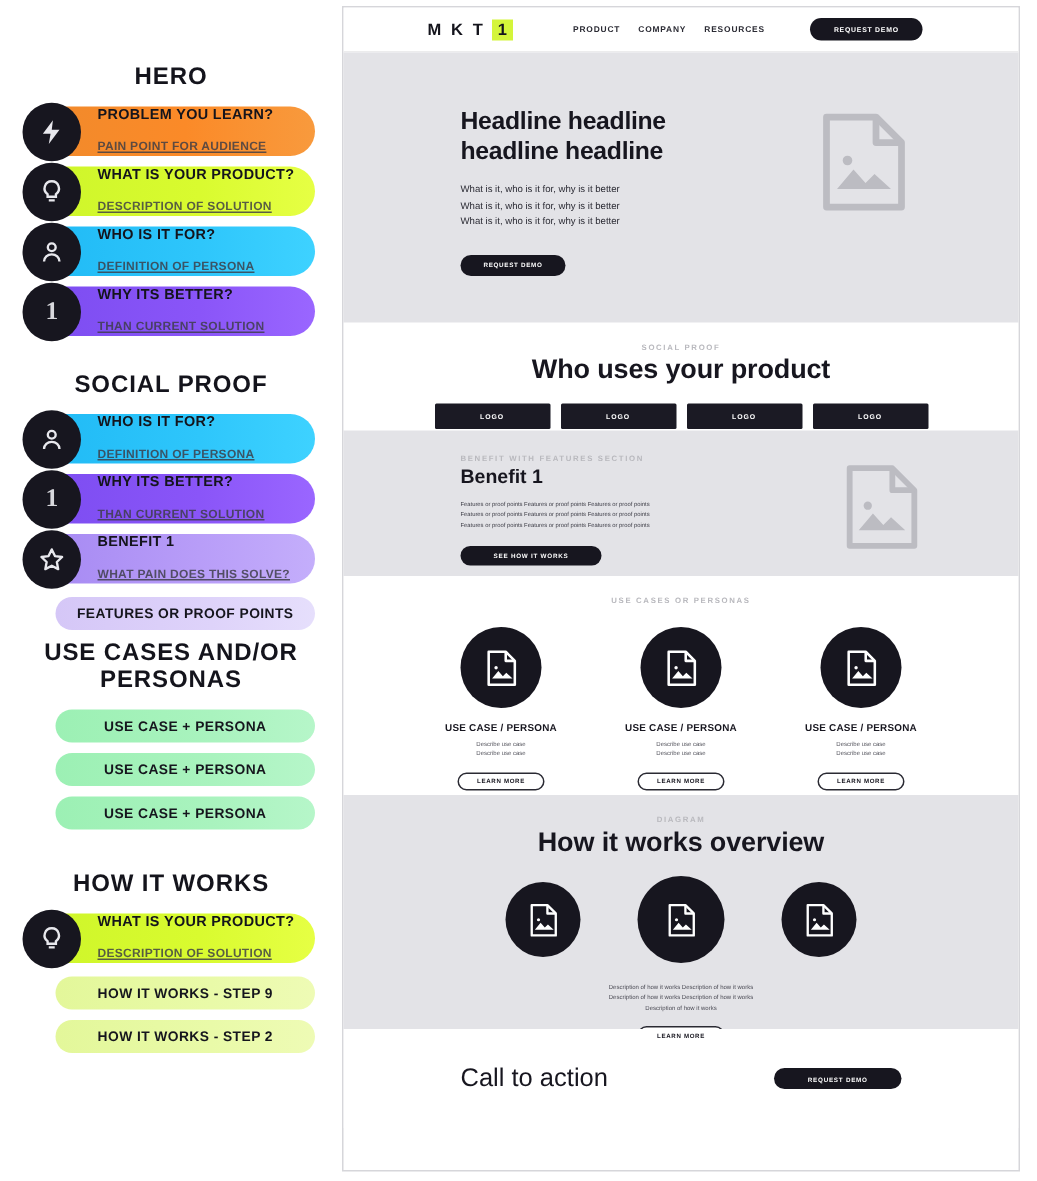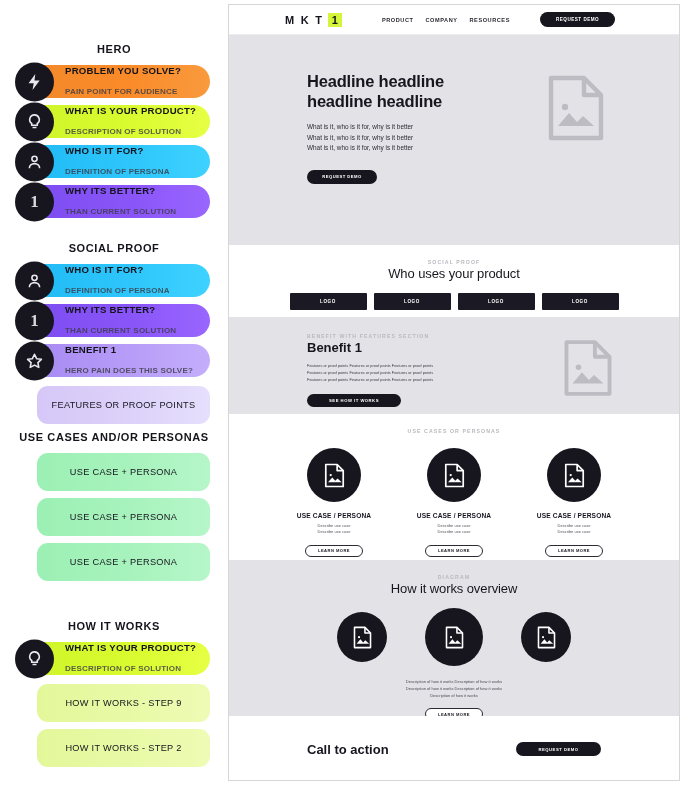--- a/index.html
+++ b/index.html
@@ -7,44 +7,44 @@
     width: 691px; height: 787px;
     background: #ffffff;
     font-family: "Liberation Sans", sans-serif;
     overflow: hidden;
   }
   #root { position: relative; width: 691px; height: 787px; display: flex; }
 
   
   .outline { width: 228px; flex: 0 0 228px; position: relative; padding-top: 0; }
   .sec-title {
-    text-align: center; font-size: 11px; font-weight: 700;
+    text-align: center; font-size: 16px; font-weight: 700;
     letter-spacing: 0.6px; color: #14141c; padding: 0;
   }
   .pill {
     position: relative; height: 33px; border-radius: 17px;
     margin: 0 18px 7px 18px; display: flex; align-items: center;
     padding-left: 47px;
   }
   .pill .badge {
     position: absolute; left: -3px; top: 50%; transform: translateY(-50%);
     width: 39px; height: 39px; border-radius: 50%;
     background: #17161f; display: flex; align-items: center; justify-content: center;
   }
   .pill .badge svg { width: 19px; height: 19px; display: block; }
   .pill .badge .num { color: #d8d8dd; font-size: 17px; font-weight: 700;
     font-family: "Liberation Serif", serif; }
   .pill .txt { line-height: 1.12; }
   .pill .t1 { font-size: 9.6px; font-weight: 700; color: #14141c; letter-spacing: 0.25px; }
   .pill .t2 { font-size: 8px; font-weight: 600; color: #3c3c46; letter-spacing: 0.2px;
-    opacity: .82; margin-top: 11px; }
+    opacity: .82; margin-top: 11px; text-decoration: underline; }
   .subpill {
-    height: 38px; border-radius: 11px; margin: 0 18px 7px 37px;
+    height: 22px; border-radius: 11px; margin: 0 18px 7px 37px;
     display: flex; align-items: center; justify-content: center;
-    font-size: 9.2px; font-weight: 400; color: #15151d; letter-spacing: 0.3px;
+    font-size: 9.2px; font-weight: 700; color: #15151d; letter-spacing: 0.3px;
   }
 
   
   .g-orange { background: linear-gradient(90deg,#f08a2c 0%,#fb8a28 55%,#f89a3d 100%); }
   .g-lime   { background: linear-gradient(90deg,#cdf52a 0%,#d9fb2f 60%,#e6ff44 100%); }
   .g-cyan   { background: linear-gradient(90deg,#1fb9f5 0%,#2ec6fb 60%,#3ed2ff 100%); }
   .g-purple { background: linear-gradient(90deg,#7b4cf0 0%,#8a55f8 60%,#9a66ff 100%); }
   .g-purple2{ background: linear-gradient(90deg,#a487f2 0%,#b89df8 60%,#c4aefb 100%); }
   .g-purplelt{ background: linear-gradient(90deg,#d5c7f7 0%,#ded3fa 60%,#e6dffc 100%); }
   .g-green  { background: linear-gradient(90deg,#32e06a 0%,#3ceb77 60%,#4cf285 100%); }
@@ -68,34 +68,34 @@
   .logo span { font-size: 11px; font-weight: 700; color: #14141c; letter-spacing: .5px; }
   .logo .hl { background: #d4f53a; padding: 1px 3.5px; }
   .navlinks { margin-left: 40px; display: flex; gap: 12px; }
   .navlinks a { font-size: 5.6px; font-weight: 600; color: #2a2a33;
     letter-spacing: .55px; text-decoration: none; }
   .nav-btn { margin-left: 30px; background: #17161f; color: #fff;
     border-radius: 11px; height: 15px; padding: 0 16px; display: flex;
     align-items: center; font-size: 4.6px; font-weight: 700; letter-spacing: .5px; }
 
   
-  .m-hero { height: 210px; position: relative; padding: 36px 0 0 78px; }
+  .m-hero { height: 180px; position: relative; padding: 36px 0 0 78px; }
   .m-hero h1 { font-size: 16.5px; font-weight: 700; color: #17161f;
     line-height: 1.22; letter-spacing: -0.2px; }
   .m-hero p { margin-top: 11px; font-size: 6.4px; color: #2b2b34; line-height: 1.65; }
   .hero-btn { margin-top: 16px; width: 70px; height: 14px; background: #17161f;
     border-radius: 7px; display: flex; align-items: center; justify-content: center;
     color: #fff; font-size: 4.2px; font-weight: 700; letter-spacing: .45px; }
   .ph-img { position: absolute; right: 74px; top: 40px; }
 
   
   .sec-pad { padding: 14px 0 16px; text-align: center; }
   .eyebrow { font-size: 5.2px; font-weight: 700; color: #b9b9be;
     letter-spacing: 1.1px; text-transform: uppercase; }
-  .sec-h2 { font-size: 13px; font-weight: 400; color: #17161f; margin-top: 1px;
+  .sec-h2 { font-size: 18px; font-weight: 700; color: #17161f; margin-top: 1px;
     letter-spacing: -0.1px; }
 
   .logos { display: flex; justify-content: center; gap: 7px; margin-top: 12px; }
   .logo-box { width: 77px; height: 17px; background: #1b1a24; border-radius: 1px;
     display: flex; align-items: center; justify-content: center;
     color: #fff; font-size: 4.6px; font-weight: 600; letter-spacing: .6px; }
 
   
   .m-benefit { height: 97px; position: relative; padding: 16px 0 0 78px; text-align: left; }
   .m-benefit h2 { font-size: 13px; font-weight: 700; color: #17161f; margin-top: 1px; }
@@ -122,41 +122,41 @@
   .dcircs { display: flex; justify-content: center; gap: 38px; margin-top: 16px; }
   .dcirc { width: 50px; height: 50px; border-radius: 50%; background: #17161f;
     display: flex; align-items: center; justify-content: center; }
   .dcirc.big { width: 58px; height: 58px; margin-top: -4px; }
   .dcirc svg { width: 23px; height: 23px; }
   .ddesc { margin-top: 13px; font-size: 4px; color: #4a4a54; line-height: 1.7; }
 
   
   .m-cta { height: 66px; display: flex; align-items: center; padding: 0 78px;
     justify-content: space-between; }
-  .m-cta h2 { font-size: 13px; font-weight: 700; color: #17161f; }
+  .m-cta h2 { font-size: 17px; font-weight: 400; color: #17161f; }
   .cta-btn { width: 85px; height: 14px; background: #17161f; border-radius: 7px;
     display: flex; align-items: center; justify-content: center; color: #fff;
     font-size: 4.2px; font-weight: 700; letter-spacing: .5px; }
 </style>
 </head>
 <body>
 
 <div id="root">
 
   <div class="outline">
 
     <div class="sec-title" style="margin-top:43px;margin-bottom:10px">HERO</div>
     <div class="pill g-orange">
       <div class="badge">
         <svg viewBox="0 0 24 24" fill="#e8e8ed">
             <path d="M13 2L4.5 13.5H11L9.5 22L18.5 10H12z"></path>
           </svg>
       </div>
       <div class="txt">
-        <div class="t1">PROBLEM YOU SOLVE?</div>
+        <div class="t1">PROBLEM YOU LEARN?</div>
         <div class="t2">PAIN POINT FOR AUDIENCE</div>
       </div>
     </div>
     <div class="pill g-lime">
       <div class="badge">
         <svg viewBox="0 0 24 24" fill="none" stroke="#e8e8ed" stroke-width="2">
             <path d="M12 3a6 6 0 00-3.5 10.9V16h7v-2.1A6 6 0 0012 3z"></path>
             <line x1="9.5" y1="19" x2="14.5" y2="19"></line>
           </svg>
       </div>
@@ -211,31 +211,31 @@
       </div>
     </div>
     <div class="pill g-purple2">
       <div class="badge">
         <svg viewBox="0 0 24 24" fill="none" stroke="#e8e8ed" stroke-width="2" stroke-linejoin="round">
             <path d="M12 3.5l2.7 5.6 6 .8-4.4 4.2 1.1 6L12 17.2 6.6 20.1l1.1-6L3.3 9.9l6-.8z"></path>
           </svg>
       </div>
       <div class="txt">
         <div class="t1">BENEFIT 1</div>
-        <div class="t2">HERO PAIN DOES THIS SOLVE?</div>
+        <div class="t2">WHAT PAIN DOES THIS SOLVE?</div>
       </div>
     </div>
     <div class="subpill g-purplelt" style="margin-top:9px">FEATURES OR PROOF POINTS</div>
 
     <div class="sec-title" style="margin-bottom:10px">USE CASES AND/OR PERSONAS</div>
     <div class="subpill g-greenlt" style="margin-top:9px">USE CASE + PERSONA</div>
     <div class="subpill g-greenlt">USE CASE + PERSONA</div>
     <div class="subpill g-greenlt">USE CASE + PERSONA</div>
 
-    <div class="sec-title" style="margin-top:39px;margin-bottom:10px">HOW IT WORKS</div>
+    <div class="sec-title" style="margin-top:28px;margin-bottom:10px">HOW IT WORKS</div>
     <div class="pill g-lime">
       <div class="badge">
         <svg viewBox="0 0 24 24" fill="none" stroke="#e8e8ed" stroke-width="2">
             <path d="M12 3a6 6 0 00-3.5 10.9V16h7v-2.1A6 6 0 0012 3z"></path>
             <line x1="9.5" y1="19" x2="14.5" y2="19"></line>
           </svg>
       </div>
       <div class="txt">
         <div class="t1">WHAT IS YOUR PRODUCT?</div>
         <div class="t2">DESCRIPTION OF SOLUTION</div>

